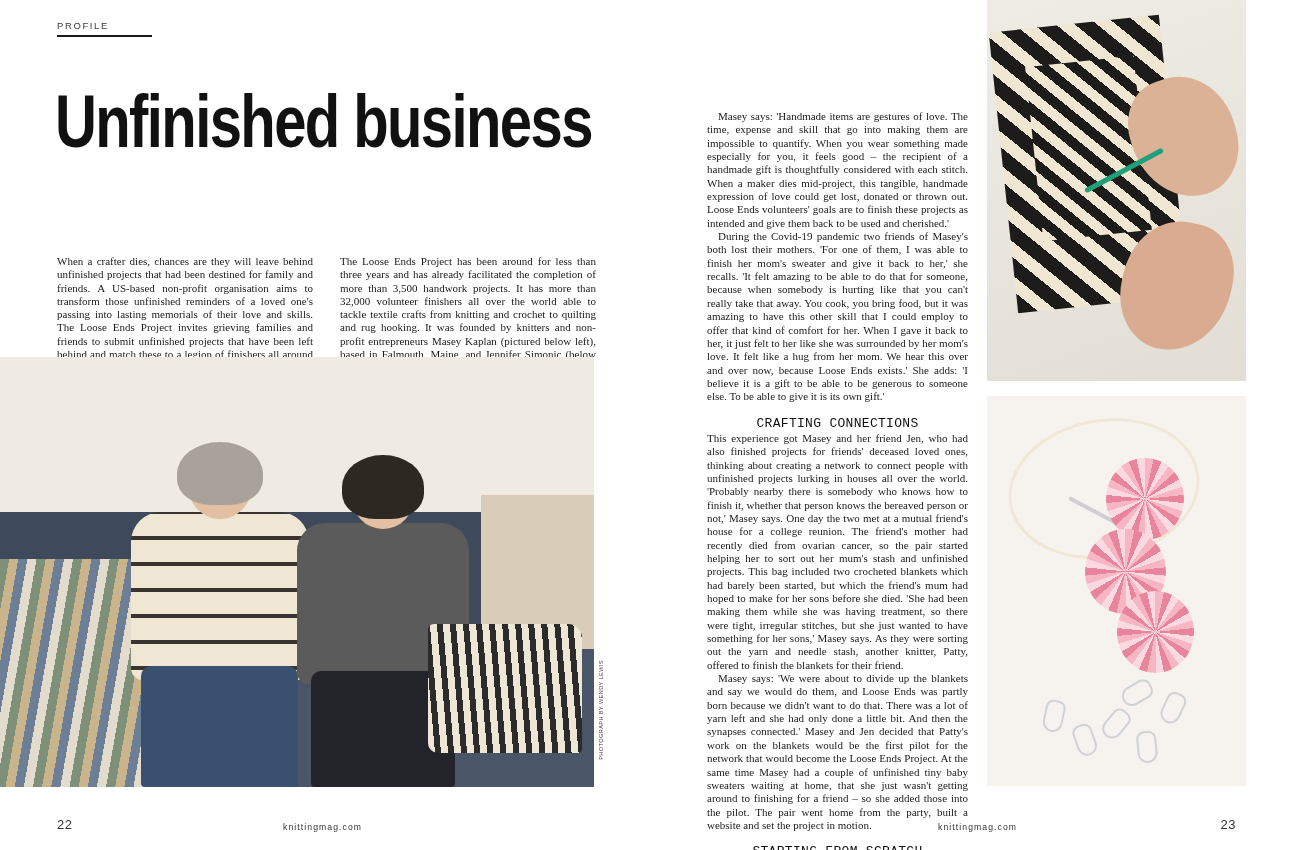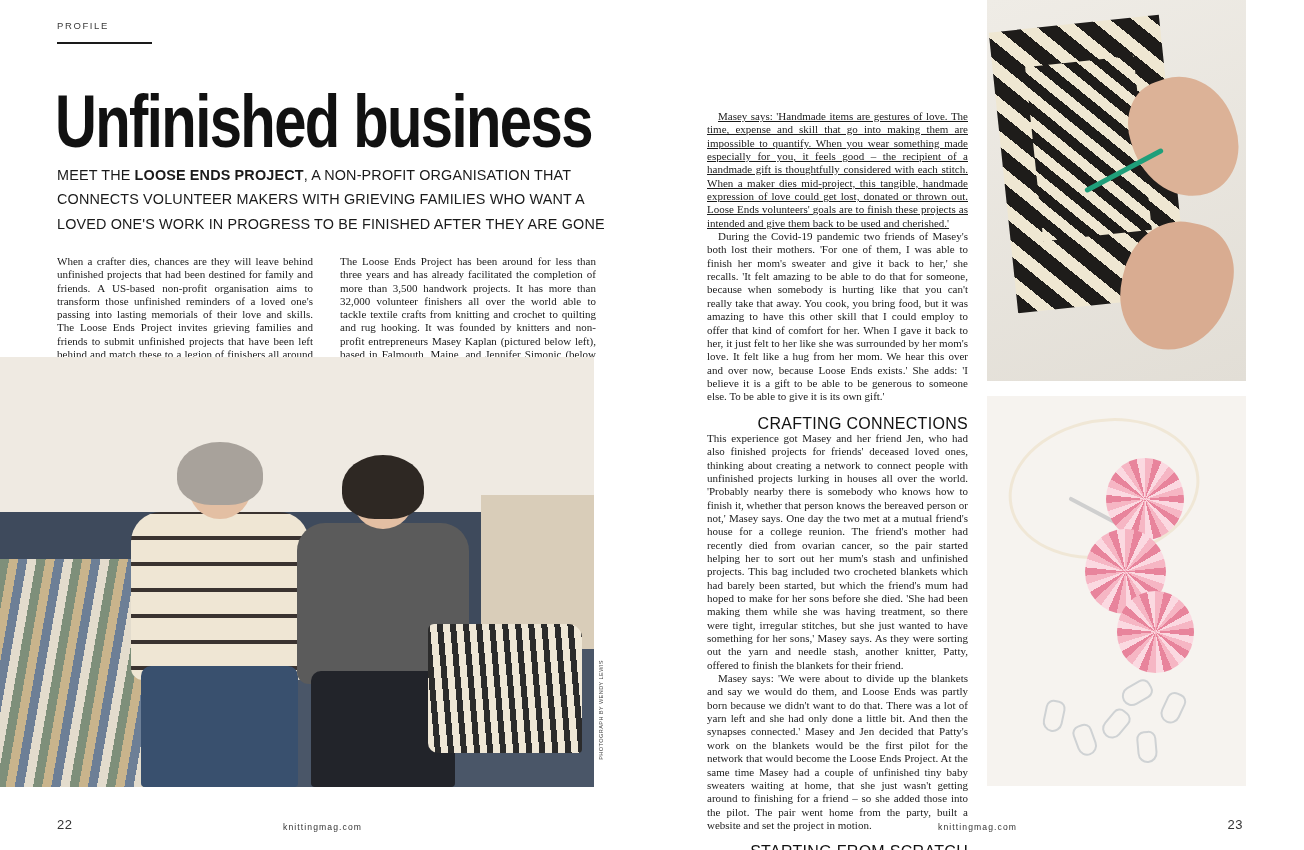--- a/index.html
+++ b/index.html
@@ -25,21 +25,21 @@
     position: absolute;
     left: 57px;
     top: 20px;
     width: 95px;
   }
   .kicker {
     font-family: "Liberation Sans", sans-serif;
     font-size: 9.5px;
     letter-spacing: 1.6px;
     color: #3a3a3a;
-    padding-bottom: 11px;
+    padding-bottom: 4px;
     border-bottom: 2.5px solid #1a1a1a;
     display: block;
   }
 
   .headline {
     position: absolute;
     left: 55px;
     top: 84px;
     font-family: "Liberation Sans", sans-serif;
     font-weight: bold;
@@ -106,29 +106,29 @@
   .right-col {
     position: absolute;
     left: 707px;
     top: 110px;
     width: 261px;
     font-size: 11px;
     line-height: 13.35px;
     text-align: justify;
   }
   .right-col p { margin: 0; text-indent: 11px; }
-  .right-col p.first { text-indent: 11px; text-decoration: underline; }
+  .right-col p.first { text-indent: 11px; }
   .right-col h3 {
-    font-family: Liberation Sans, sans-serif;
+    font-family: Liberation Mono, monospace;
     font-weight: normal;
-    font-size: 16px;
+    font-size: 13px;
     letter-spacing: 0.3px;
     margin: 13px 0 2px 0;
     color: #111;
-    text-align: right;
+    text-align: center;
   }
   .right-col p.nohang { text-indent: 0; font-family: Liberation Serif, serif; }
 
   
   .photo-tr {
     position: absolute;
     left: 987px;
     top: 0;
     width: 259px;
     height: 381px;
@@ -148,21 +148,21 @@
   
   .folio {
     position: absolute;
     bottom: 18px;
     font-family: "Liberation Sans", sans-serif;
     font-size: 13px;
     color: #333;
     letter-spacing: 0.5px;
   }
   .folio-left { left: 57px; }
-  .folio-right { right: 61px; }
+  .folio-right { right: 68px; }
   .url {
     position: absolute;
     bottom: 18px;
     font-family: "Liberation Sans", sans-serif;
     font-size: 8.6px;
     letter-spacing: 1.1px;
     color: #333;
   }
   .url-left { left: 283px; }
   .url-right { left: 938px; }
@@ -219,23 +219,20 @@
 <body>
 
 <div class="page">
 
   <div class="kicker-wrap">
     <span class="kicker">PROFILE</span>
   </div>
 
   <div class="headline">Unfinished business</div>
 
-  <div class="standfirst">
-    <span>MEET THE </span><b>LOOSE ENDS PROJECT</b><span>, A NON-PROFIT ORGANISATION THAT CONNECTS VOLUNTEER MAKERS WITH GRIEVING FAMILIES WHO WANT A LOVED ONE'S WORK IN PROGRESS TO BE FINISHED AFTER THEY ARE GONE</span>
-  </div>
 
   <div class="lead-cols">
     <div class="col">
       <p>When a crafter dies, chances are they will leave behind unfinished projects that had been destined for family and friends. A US-based non-profit organisation aims to transform those unfinished reminders of a loved one's passing into lasting memorials of their love and skills. The Loose Ends Project invites grieving families and friends to submit unfinished projects that have been left behind and match these to a legion of finishers all around the world.</p>
     </div>
     <div class="col">
       <p>The Loose Ends Project has been around for less than three years and has already facilitated the completion of more than 3,500 handwork projects. It has more than 32,000 volunteer finishers all over the world able to tackle textile crafts from knitting and crochet to quilting and rug hooking. It was founded by knitters and non-profit entrepreneurs Masey Kaplan (pictured below left), based in Falmouth, Maine, and Jennifer Simonic (below right), based in Seattle, Washington.</p>
     </div>
   </div>
 

